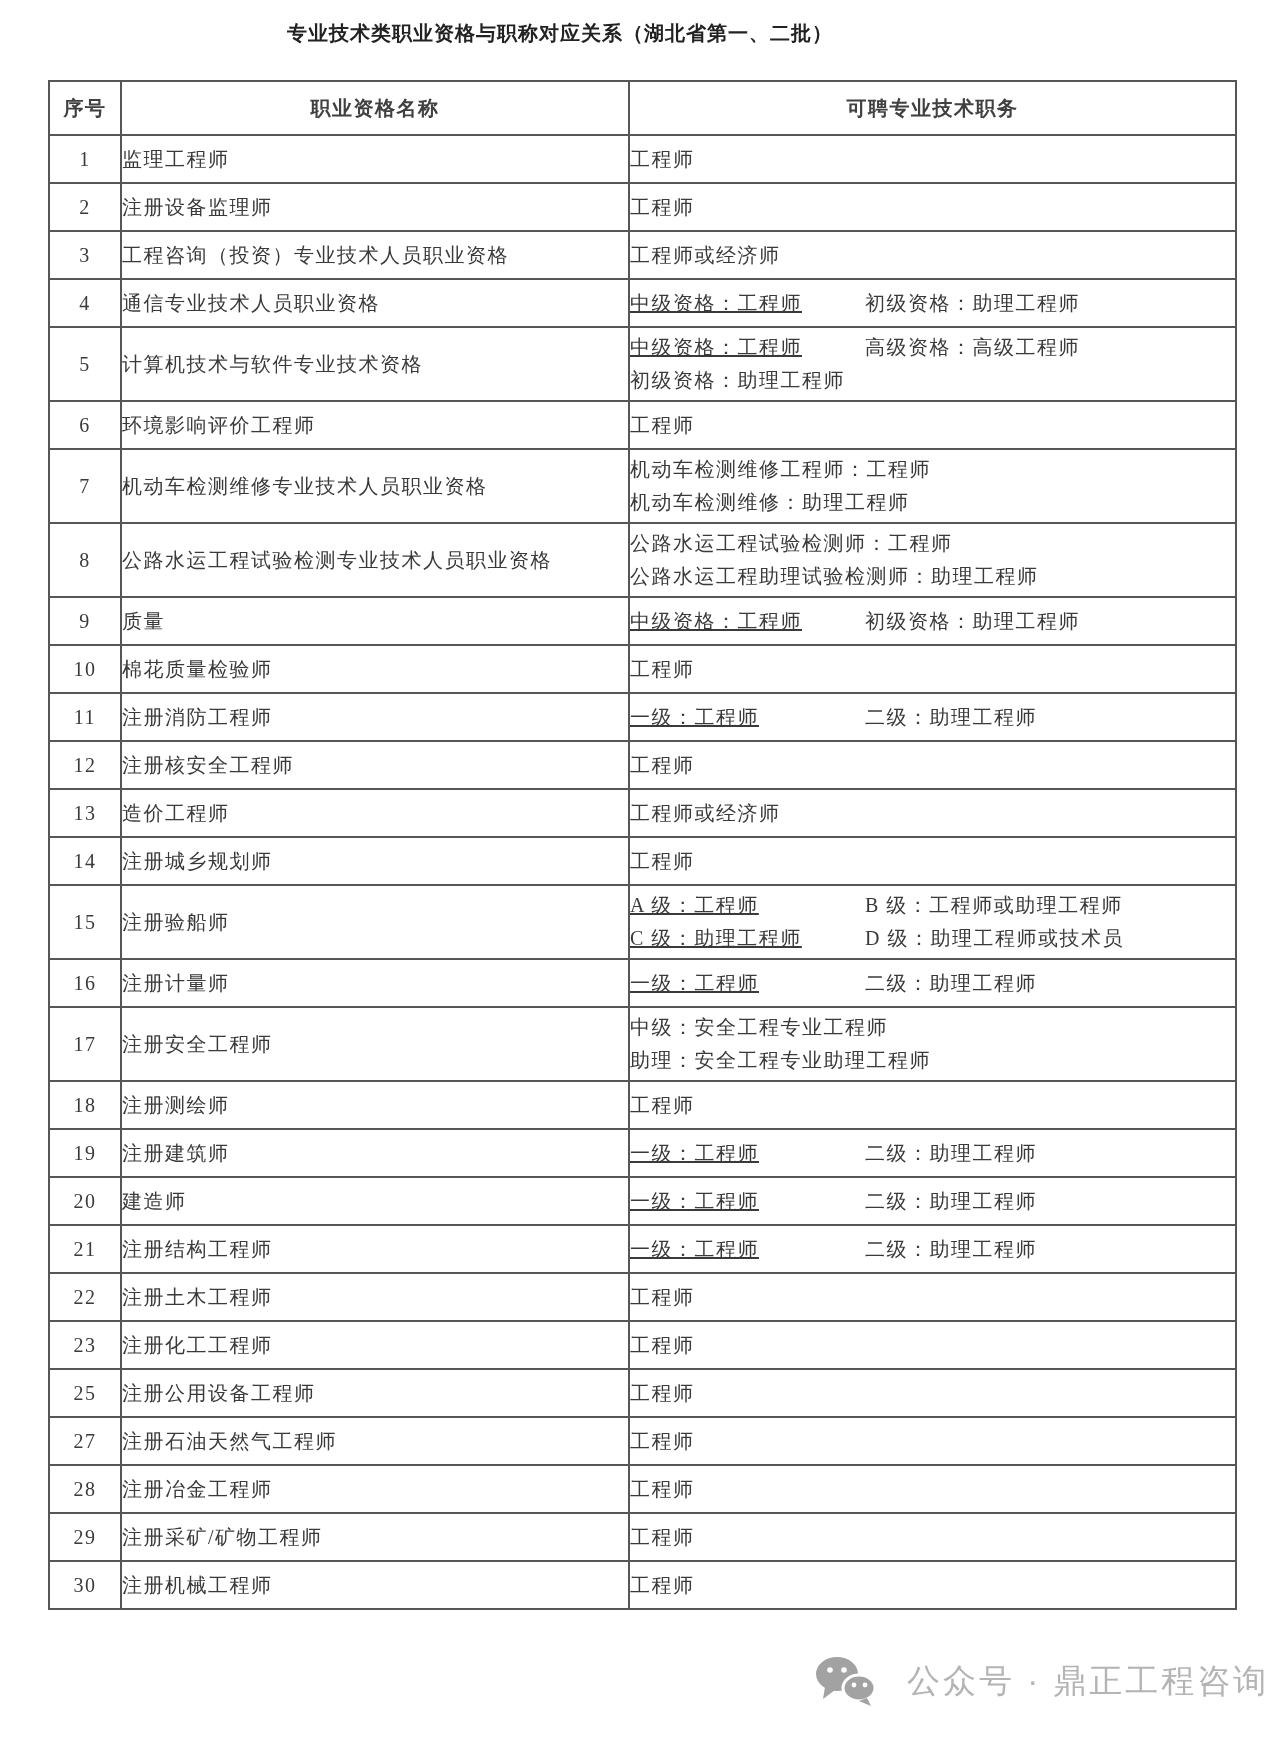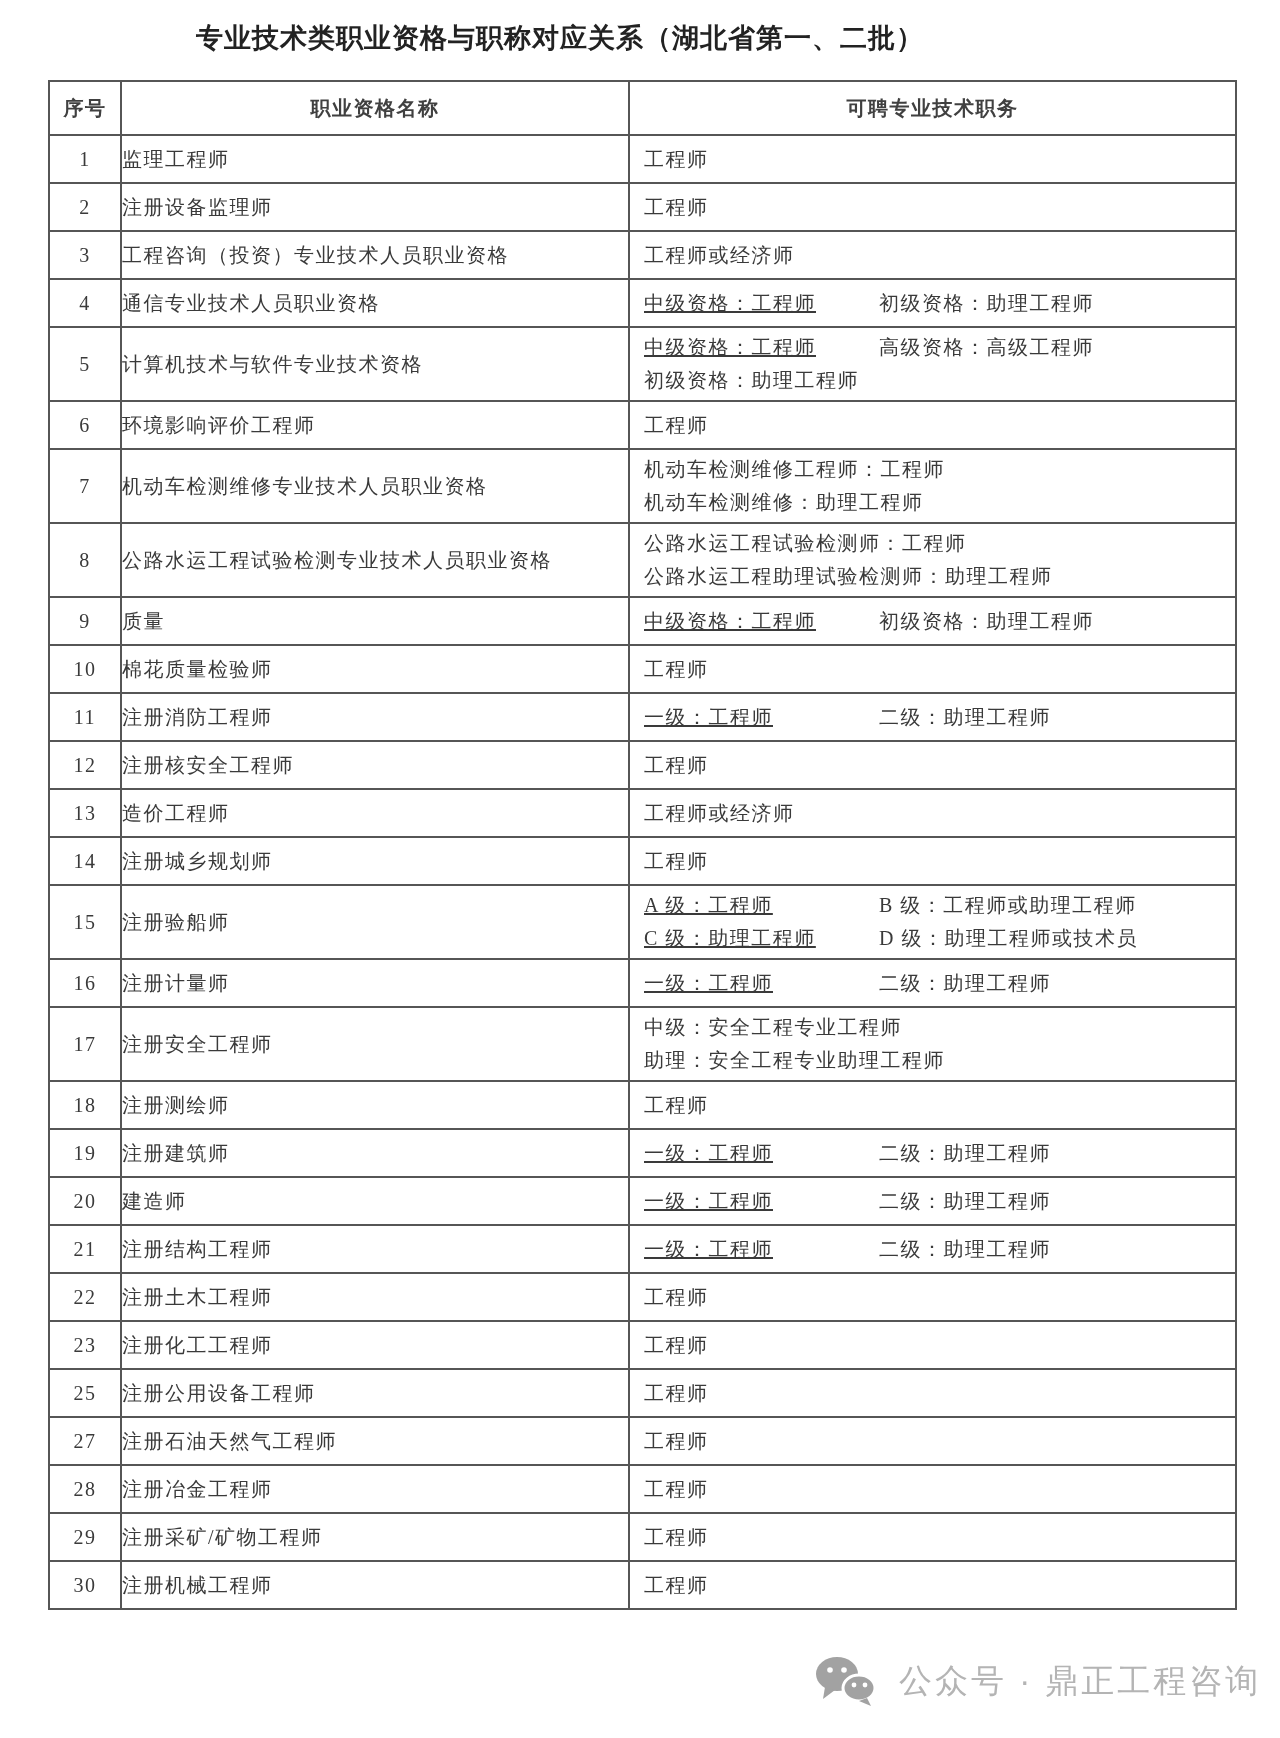--- a/index.html
+++ b/index.html
@@ -16,21 +16,21 @@
     position: absolute;
     inset: 0;
   }
   .doc-title {
     position: absolute;
     top: 20px;
     left: 0;
     width: 1120px;
     margin: 0;
     text-align: center;
-    font-size: 27px;
+    font-size: 20px;
     font-weight: 700;
     letter-spacing: 1px;
     color: #222222;
     white-space: nowrap;
   }
   table.qual-table {
     position: absolute;
     top: 80px;
     left: 48px;
     width: 1187px;
@@ -53,35 +53,35 @@
     text-align: center;
     color: #404040;
   }
   col.c-no    { width: 72px;  }
   col.c-name  { width: 508px; }
   col.c-title { width: 607px; }
   tr.single { height: 48px; }
   tr.double { height: 74px; }
   td.col-no { text-align: center; }
   td.col-name { }
-  td.col-title { padding-left: 14px; }
+  td.col-title { }
   .title-line {
     display: flex;
     align-items: baseline;
     line-height: 33px;
   }
   .seg { display: inline-block; white-space: nowrap; }
   .seg.lead { width: 235px; text-decoration: underline; }
   .watermark {
     position: absolute;
     left: 815px;
     top: 1655px;
     display: flex;
     align-items: center;
-    gap: 22px;
+    gap: 30px;
     z-index: 5;
   }
   .wm-icon { display: inline-flex; }
   .wm-text {
     font-family: "Liberation Sans", "DejaVu Sans", sans-serif;
     font-size: 33px;
     color: #b4b4b4;
     letter-spacing: 3px;
     white-space: nowrap;
   }

